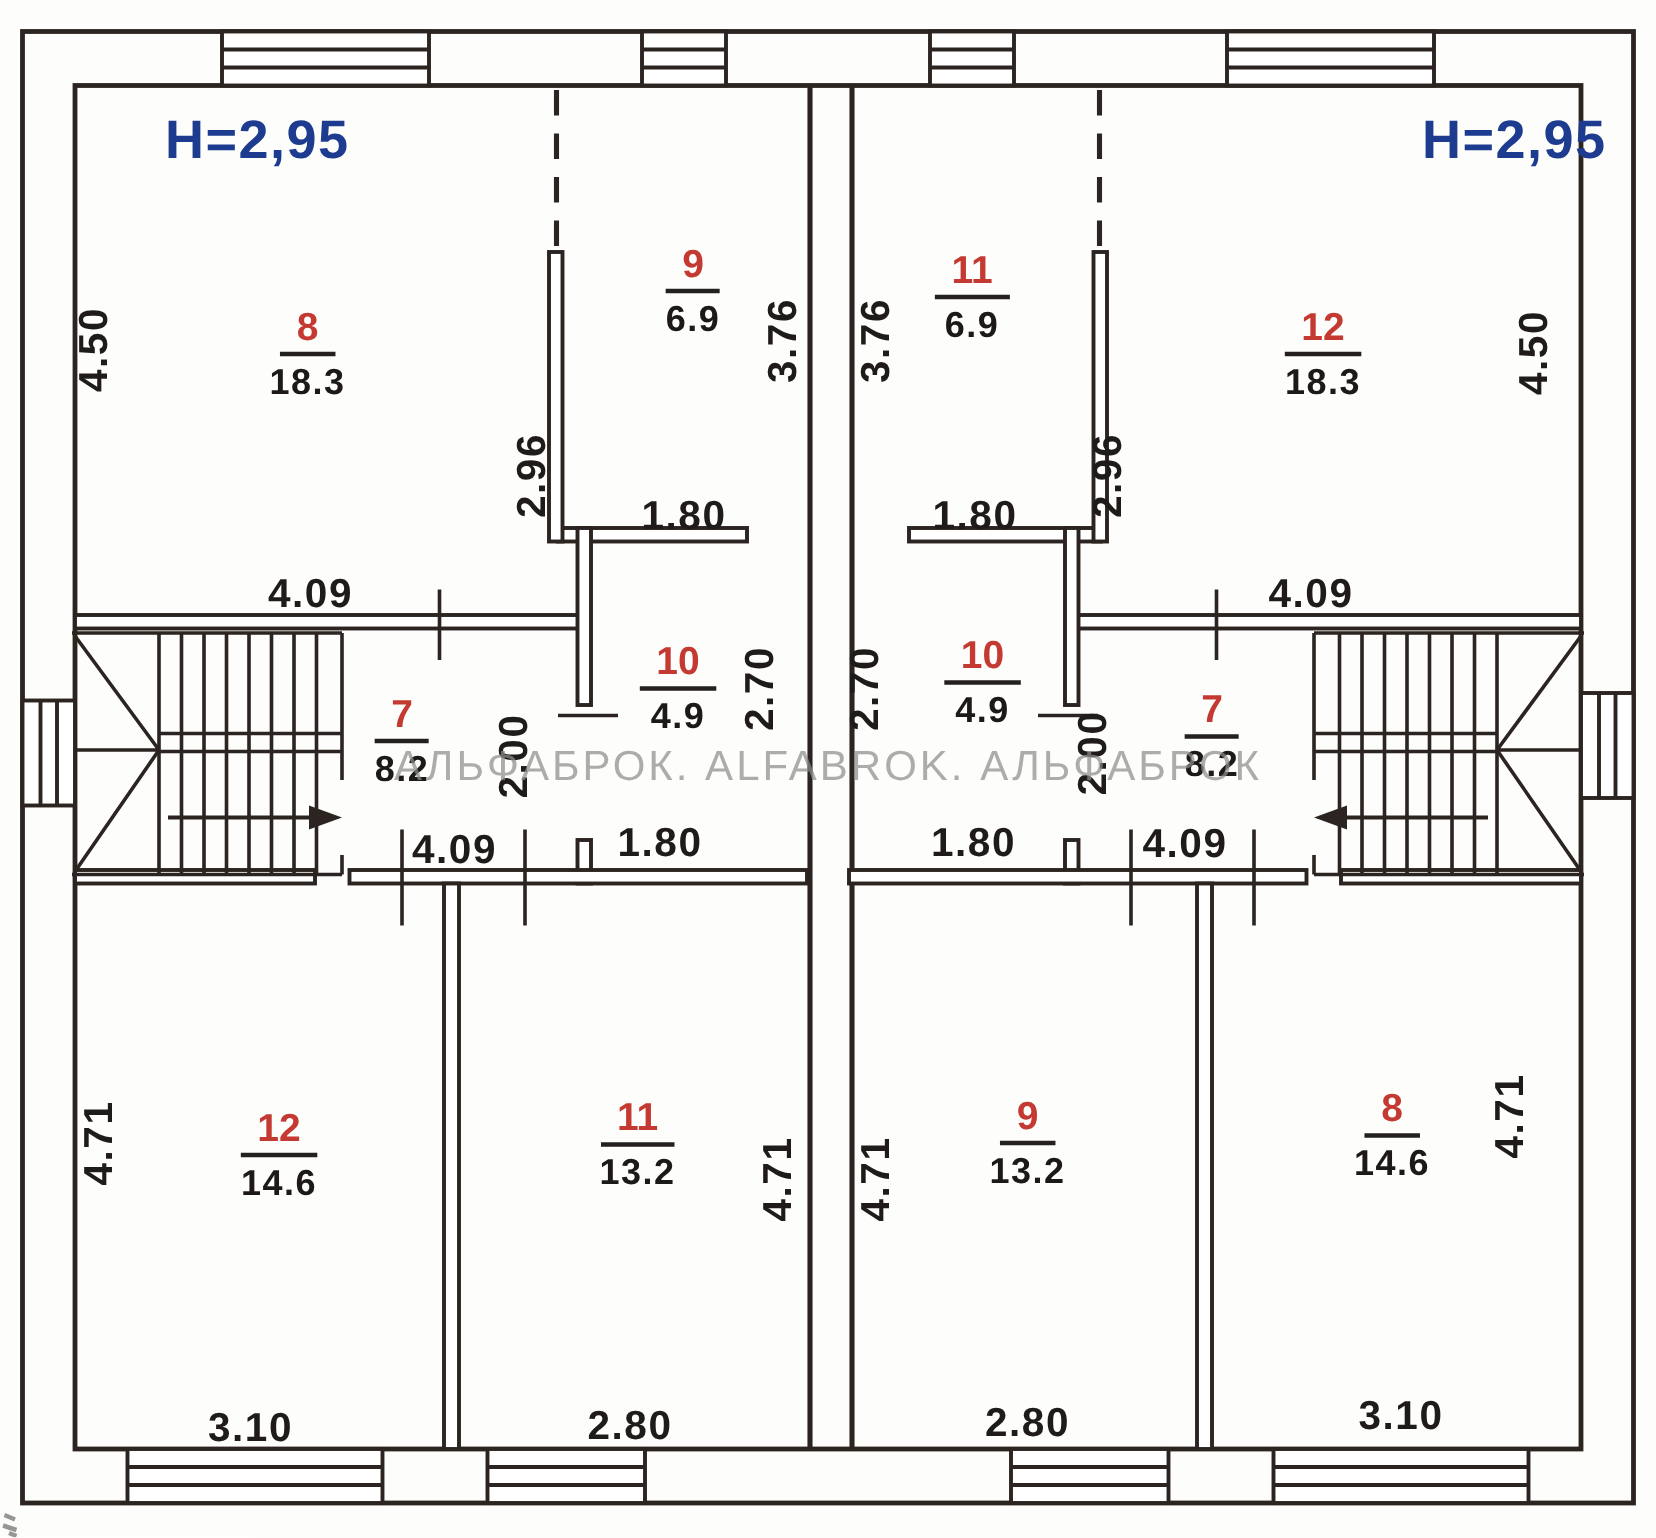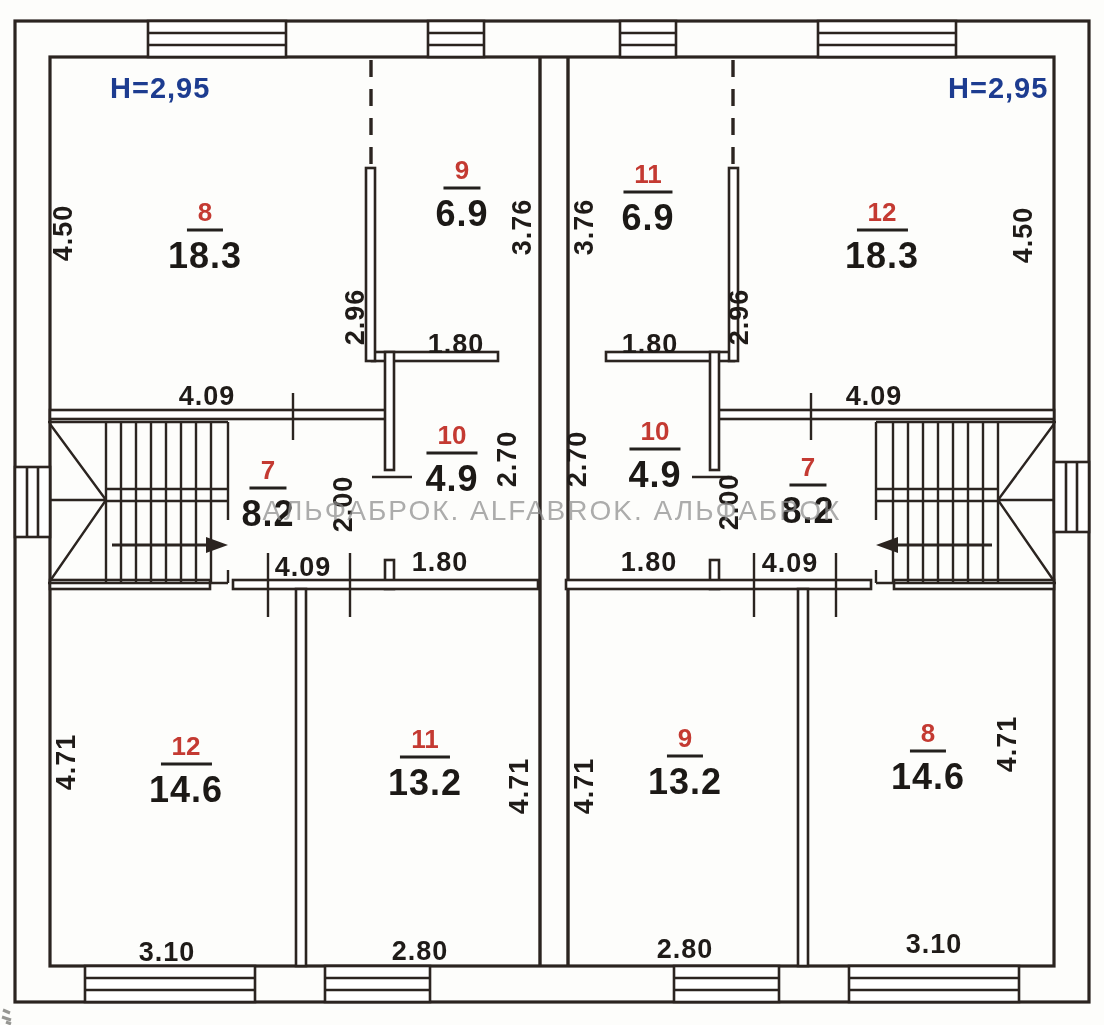--- a/index.html
+++ b/index.html
@@ -12,25 +12,25 @@
     position:absolute;transform:translate(-50%,-50%);
     font-weight:bold;font-size:27px;color:#1f1b18;letter-spacing:1px;white-space:nowrap;
   }
   .dim.v{transform:translate(-50%,-50%) rotate(-90deg);}
   .room-label{position:absolute;transform:translate(-50%,-50%);text-align:center;line-height:1;}
   .room-num{
     display:inline-block;color:#c43a32;font-weight:bold;font-size:26px;
     padding:0 11px 4px;border-bottom:3px solid #23201d;line-height:1;
   }
   .room-area{
-    font-weight:bold;font-size:36px;color:#1c1916;letter-spacing:1px;
+    font-weight:bold;font-size:24px;color:#1c1916;letter-spacing:1px;
     margin-top:6px;line-height:1;
   }
   .hnote{
-    position:absolute;font-weight:bold;font-size:29px;color:#1d3c90;
+    position:absolute;font-weight:bold;font-size:36px;color:#1d3c90;
     letter-spacing:1px;white-space:nowrap;
   }
   .watermark{
     position:absolute;left:552px;top:511px;transform:translate(-50%,-50%);
     font-size:28px;font-weight:normal;color:#8d8d8d;opacity:.72;
     letter-spacing:2px;white-space:nowrap;
   }
 </style>
 </head>
 <body>

